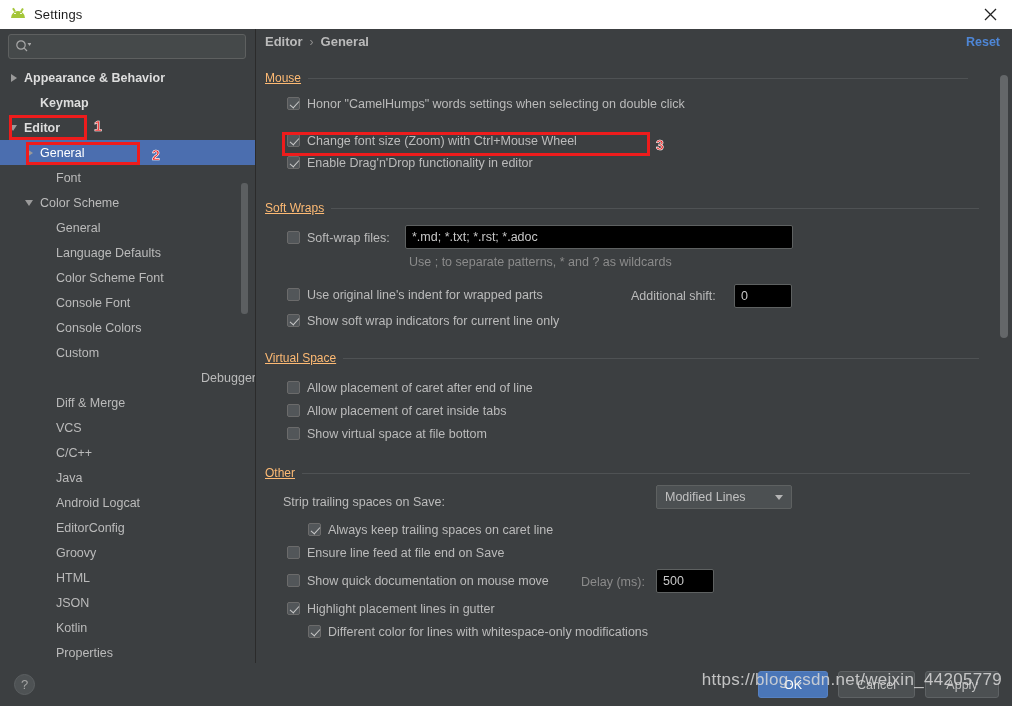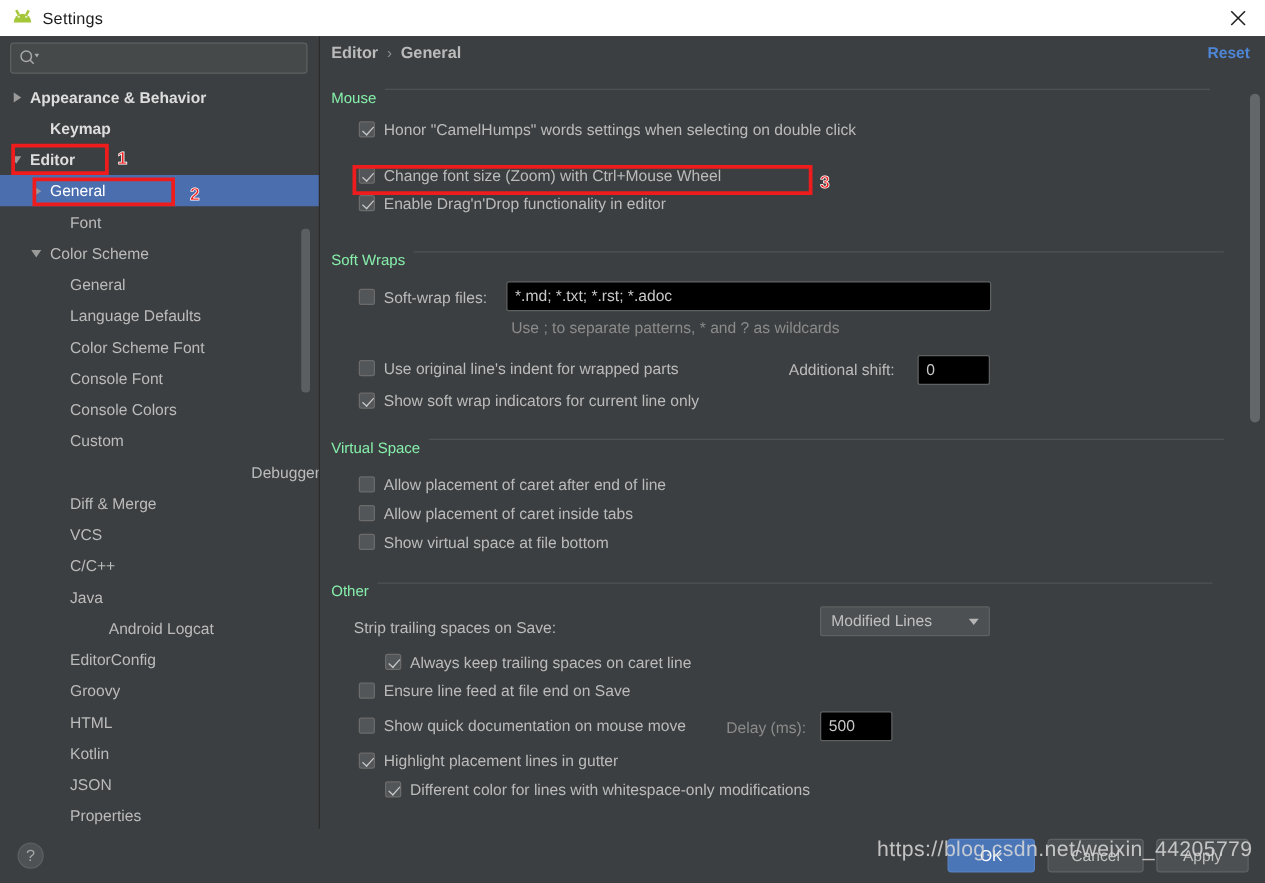--- a/index.html
+++ b/index.html
@@ -115,22 +115,22 @@
   #reset-link {
     position: absolute; right: 12px; top: 6px;
     font-size: 12.5px; font-weight: bold; color: #4e86d6; cursor: pointer;
   }
 
   #content {
     position: absolute; left: 0; top: 32px; width: 756px; height: 600px;
     overflow: hidden;
   }
   .grp-header {
-    position: absolute; display: flex; align-items: flex-start; gap: 7px;
-    font-size: 12px; color: #86efac; white-space: nowrap;
+    position: absolute; display: flex; align-items: center; gap: 7px;
+    font-size: 12px; color: #fdba74; white-space: nowrap; text-decoration: underline;
   }
   .grp-header .rule {
     height: 1px; background: #4f5254; width: 660px;
   }
   .row {
     position: absolute; display: flex; align-items: flex-start;
     font-size: 12.5px; color: #bbbbbb; white-space: nowrap;
   }
   .cb {
     width: 13px; height: 13px; flex: 0 0 13px;
@@ -302,43 +302,43 @@
           <span>VCS</span>
         </div>
         <div class="tree-row" style="padding-left: 40px;">
           <span class="tree-arrow"></span>
           <span>C/C++</span>
         </div>
         <div class="tree-row" style="padding-left: 40px;">
           <span class="tree-arrow"></span>
           <span>Java</span>
         </div>
-        <div class="tree-row" style="padding-left: 52px; gap: 19px;">
+        <div class="tree-row" style="padding-left: 40px;">
           <span class="tree-arrow"></span>
           <span>Android Logcat</span>
         </div>
         <div class="tree-row" style="padding-left: 40px;">
           <span class="tree-arrow"></span>
           <span>EditorConfig</span>
         </div>
         <div class="tree-row" style="padding-left: 40px;">
           <span class="tree-arrow"></span>
           <span>Groovy</span>
         </div>
         <div class="tree-row" style="padding-left: 40px;">
           <span class="tree-arrow"></span>
           <span>HTML</span>
         </div>
         <div class="tree-row" style="padding-left: 40px;">
           <span class="tree-arrow"></span>
+          <span>JSON</span>
+        </div>
+        <div class="tree-row" style="padding-left: 40px;">
+          <span class="tree-arrow"></span>
           <span>Kotlin</span>
-        </div>
-        <div class="tree-row" style="padding-left: 40px;">
-          <span class="tree-arrow"></span>
-          <span>JSON</span>
         </div>
         <div class="tree-row" style="padding-left: 40px;">
           <span class="tree-arrow"></span>
           <span>Properties</span>
         </div>
       </div>
     <div id="sidebar-scrollbar"></div>
     <div id="sidebar-divider"></div>
   </div>
 

